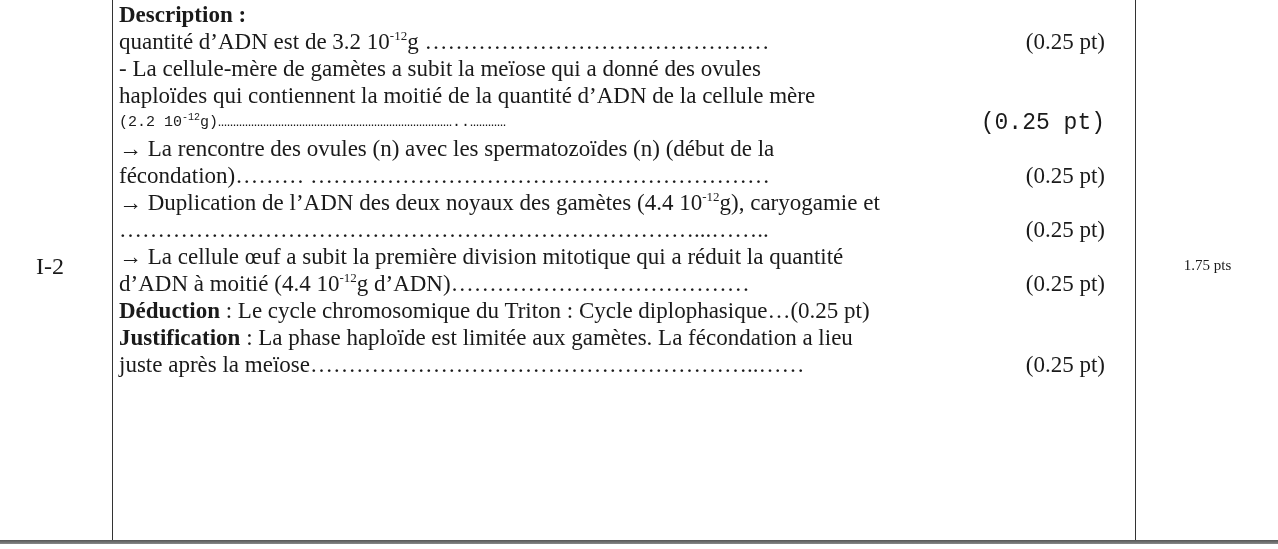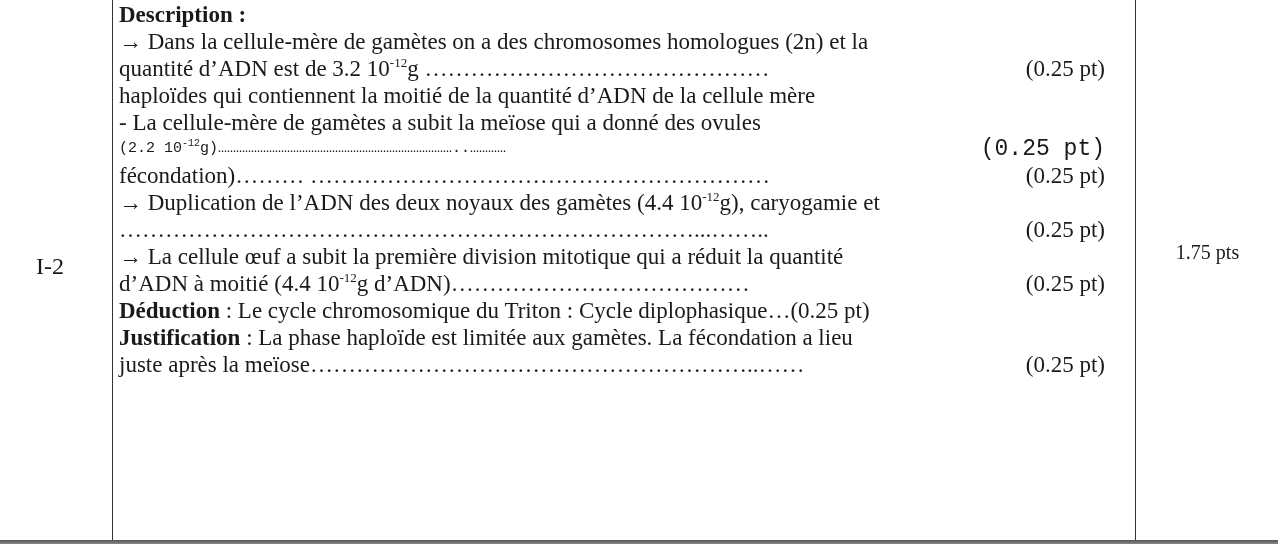--- a/index.html
+++ b/index.html
@@ -52,23 +52,23 @@
       position: absolute;
       left: 1137px;
       top: 0;
       width: 141px;
       height: 541px;
     }
     .col-points span {
       position: absolute;
       left: 0;
       width: 141px;
-      top: 241px;
+      top: 257px;
       text-align: center;
-      font-size: 20px;
+      font-size: 15px;
     }
     .line {
       font-size: 23px;
       line-height: 26.9px;
       height: 26.9px;
       white-space: nowrap;
       position: relative;
     }
     .line.small { font-size: 15px; font-family: Liberation Mono, monospace; }
     .line .right {
@@ -96,42 +96,42 @@
 
   <div class="col-label">
     <span>I-2</span>
   </div>
 
   <div class="col-content">
     <div class="line">
       <span class="bold">Description :</span>
     </div>
 
-    <div class="line">
-      <span>→ Dans la cellule-mère de gamètes on a des chromosomes homologues (2n) et la</span>
-    </div>
 
     <div class="line">
       <span>quantité  d’ADN  est de 3.2 10</span><sup>-12</sup><span>g ………………………………………</span>
       <span class="right">(0.25 pt)</span>
     </div>
 
     <div class="line">
-      <span>haploïdes  qui contiennent la moitié de  la  quantité d’ADN  de la cellule mère</span>
+      <span>- La cellule-mère de gamètes a subit la meïose qui a donné des ovules</span>
     </div>
 
     <div class="line">
-      <span>- La cellule-mère de gamètes a subit la meïose qui a donné des ovules</span>
+      <span>haploïdes  qui contiennent la moitié de  la  quantité d’ADN  de la cellule mère</span>
     </div>
 
     <div class="line small">
       <span>(2.2 10</span><sup>-12</sup><span>g)……………………………………………………………………..…………</span>
       <span class="right small-pt">(0.25 pt)</span>
     </div>
 
+    <div class="line">
+      <span>→ La rencontre  des ovules (n) avec  les spermatozoïdes (n) (début de la</span>
+    </div>
 
     <div class="line">
       <span>fécondation)……… ……………………………………………………</span>
       <span class="right">(0.25 pt)</span>
     </div>
 
     <div class="line">
       <span>→ Duplication de l’ADN des deux noyaux des gamètes (4.4 10</span><sup>-12</sup><span>g), caryogamie et</span>
     </div>
 

